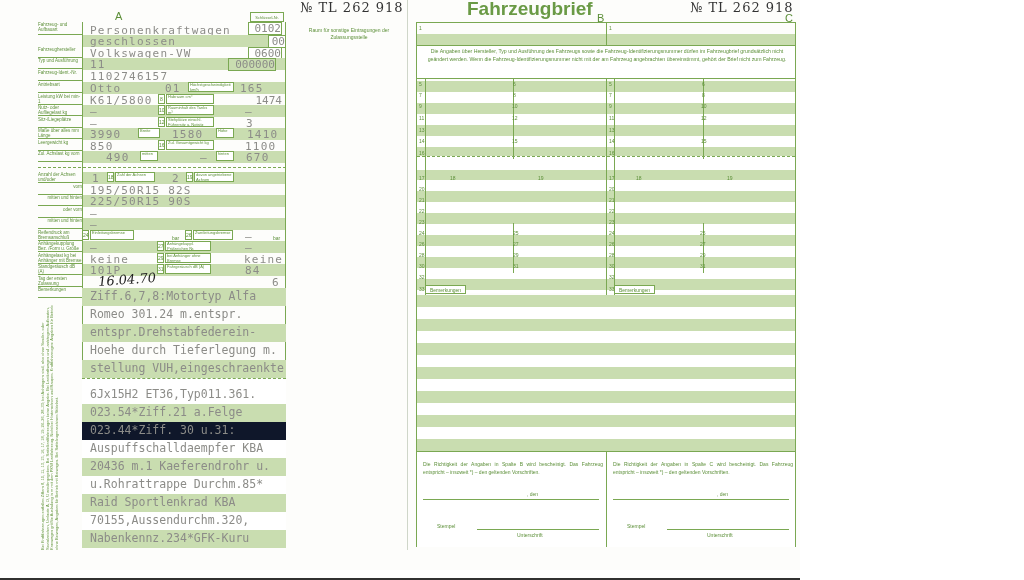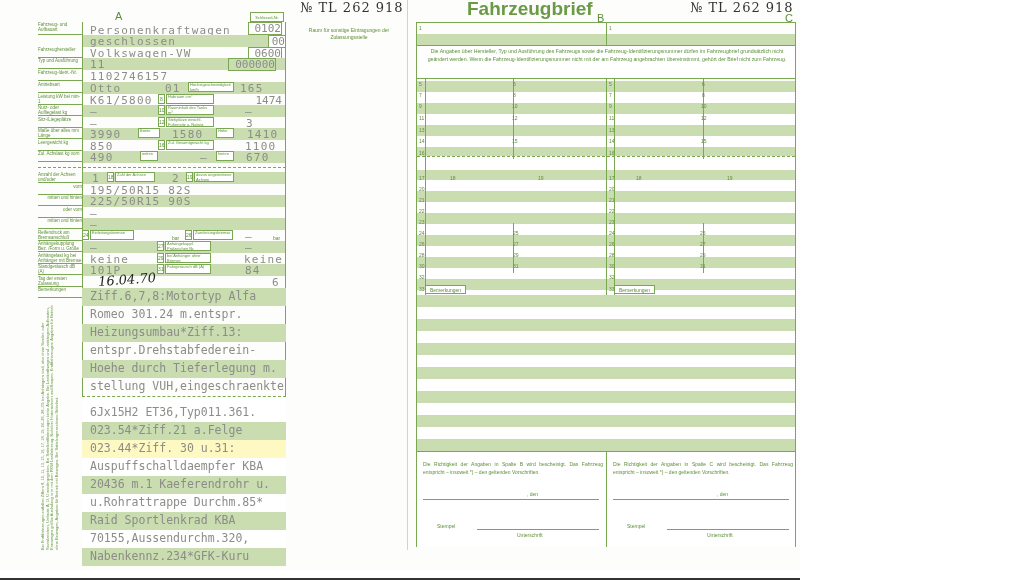--- a/index.html
+++ b/index.html
@@ -104,21 +104,21 @@
   <div class="val" style="left:247px;top:129px">1410</div>
 
   <div class="lbl" style="top:140px">Leergewicht kg</div>
   <div class="val" style="left:90px;top:141px">850</div>
   <div class="num" style="left:158px;top:140px">16</div>
   <div class="boxlbl" style="left:166px;top:140px;width:48px;height:10px">Zul. Gesamtgewicht kg</div>
   <div class="val" style="left:245px;top:141px">1100</div>
 
   <div class="band" style="position:absolute;left:83px;top:151px;width:202px;height:12px"></div>
   <div class="lbl" style="top:151px">Zul. Achslast kg vorn</div>
-  <div class="val" style="left:90px;top:152px">490</div>
+  <div class="val" style="left:106px;top:152px">490</div>
   <div class="boxlbl" style="left:140px;top:151px;width:18px;height:10px">mitten</div>
   <div class="val" style="left:200px;top:152px">–</div>
   <div class="boxlbl" style="left:216px;top:151px;width:18px;height:10px">hinten</div>
   <div class="val" style="left:246px;top:152px">670</div>
 
   <div class="dash" style="top:167px"></div>
 
   <div class="band" style="position:absolute;left:83px;top:172px;width:202px;height:12px"></div>
   <div class="lbl" style="top:172px">Anzahl der Achsen und/oder Raupenketten</div>
   <div class="val" style="left:92px;top:173px">1</div>
@@ -169,28 +169,27 @@
   <div class="val" style="left:245px;top:265px">84</div>
 
   <div class="lbl" style="top:276px">Tag der ersten Zulassung</div>
   <div class="handwriting">16.04.70</div>
   <div class="val" style="left:272px;top:277px">6</div>
 
   <div class="lbl" style="top:287px">Bemerkungen</div>
   <div class="remarks" style="top:288px">
     <div>Ziff.6,7,8:Motortyp Alfa</div>
     <div>Romeo 301.24 m.entspr.</div>
-    <div>Heizungsumbau*Ziff.13:</div>
     <div>entspr.Drehstabfederein-</div>
     <div>Hoehe durch Tieferlegung m.</div>
     <div>stellung VUH,eingeschraenkte</div>
     <div style="height:8px;background:#fff;border-top:1.5px dashed #7aa852"></div>
     <div style="background:#fff">6Jx15H2 ET36,Typ011.361.</div>
     <div style="background:#c9ddb0">023.54*Ziff.21 a.Felge</div>
-    <div style="background:#fef9c3">023.44*Ziff. 30 u.31:</div>
+    <div style="background:#0f172a">023.44*Ziff. 30 u.31:</div>
     <div style="background:#fff">Auspuffschalldaempfer KBA</div>
     <div style="background:#c9ddb0">20436 m.1 Kaeferendrohr u.</div>
     <div style="background:#fff">u.Rohrattrappe Durchm.85*</div>
     <div style="background:#c9ddb0">Raid Sportlenkrad KBA</div>
     <div style="background:#fff">70155,Aussendurchm.320,</div>
     <div style="background:#c9ddb0">Nabenkennz.234*GFK-Kuru</div>
 
   </div>
   <div class="vertical-text">Bei Kraftfahrzeugen entfallen Ziffern 8, 10, 11, 13, 15, 16, 17, 18, 19, 24–26, 28–33; bei Anhängern sind, also ohne Sonder- oder Sozialzeichen, Umlaute Ä, Ö, Ü wiedergegeben. Bei Sattelkraftfahrzeugen keine Angabe. Bei Lastkraftwagen und -anhängern Aufbauten, Kranwagen größte Ausladung in m mit dem PKW Lastfahrzeug. Nicht bei Hinterachsen und Raupen. Kraftfahrzeugen: Angaben für Betrieb ohne Beiwagen, Angaben für Betrieb mit Beiwagen. Bei Sattelzugmaschinen Stützlast.</div>
 

